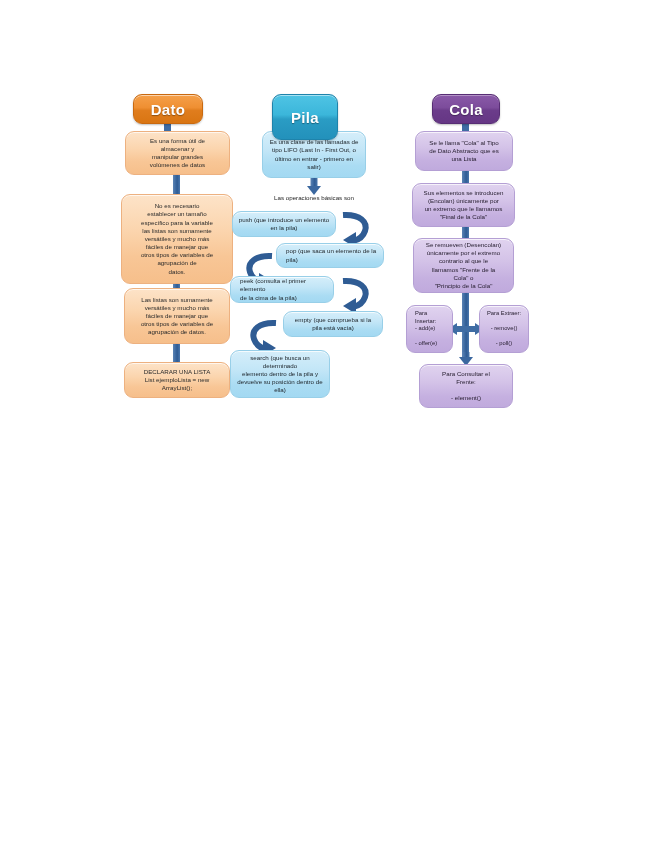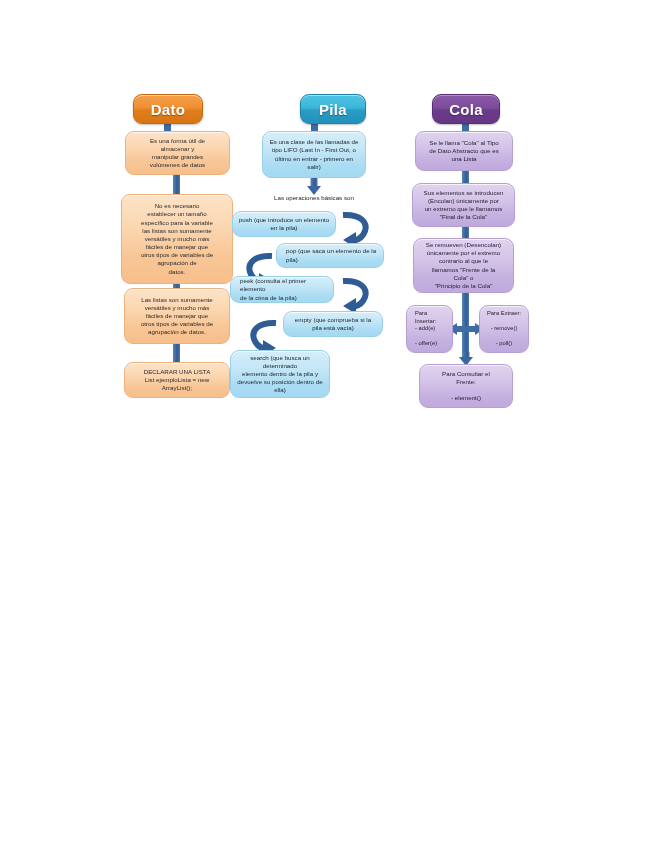--- a/index.html
+++ b/index.html
@@ -203,21 +203,21 @@
   </div>
 
   <div class="vbar" style="left:173px; top:344px; height:19px;"></div>
 
   <div class="node box-list t62" style="left:124px; top:362px; width:106px; height:36px;">
     <span class="txt">DECLARAR UNA LISTA
 List ejemploLista = new
 ArrayList();</span>
   </div>
 
-  <div class="hdr hdr-pila" style="left:300px; top:94px; width:66px; height:30px;">
+  <div class="hdr hdr-pila" style="left:272px; top:94px; width:66px; height:46px;">
     <span>Pila</span>
   </div>
   <div class="stub" style="left:311px; top:124px;"></div>
 
   <div class="node box-pila t62" style="left:262px; top:131px; width:104px; height:47px;">
     <span class="txt">Es una clase de las llamadas de
 tipo LIFO (Last In - First Out, o
 último en entrar - primero en
 salir)</span>
   </div>

